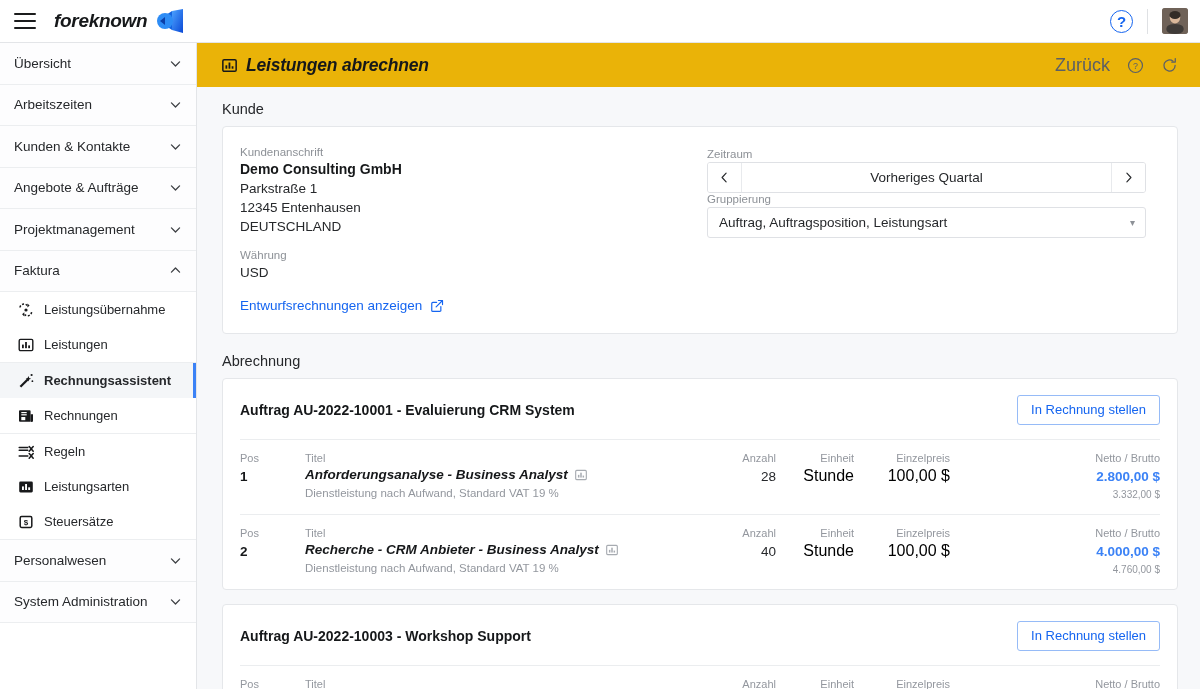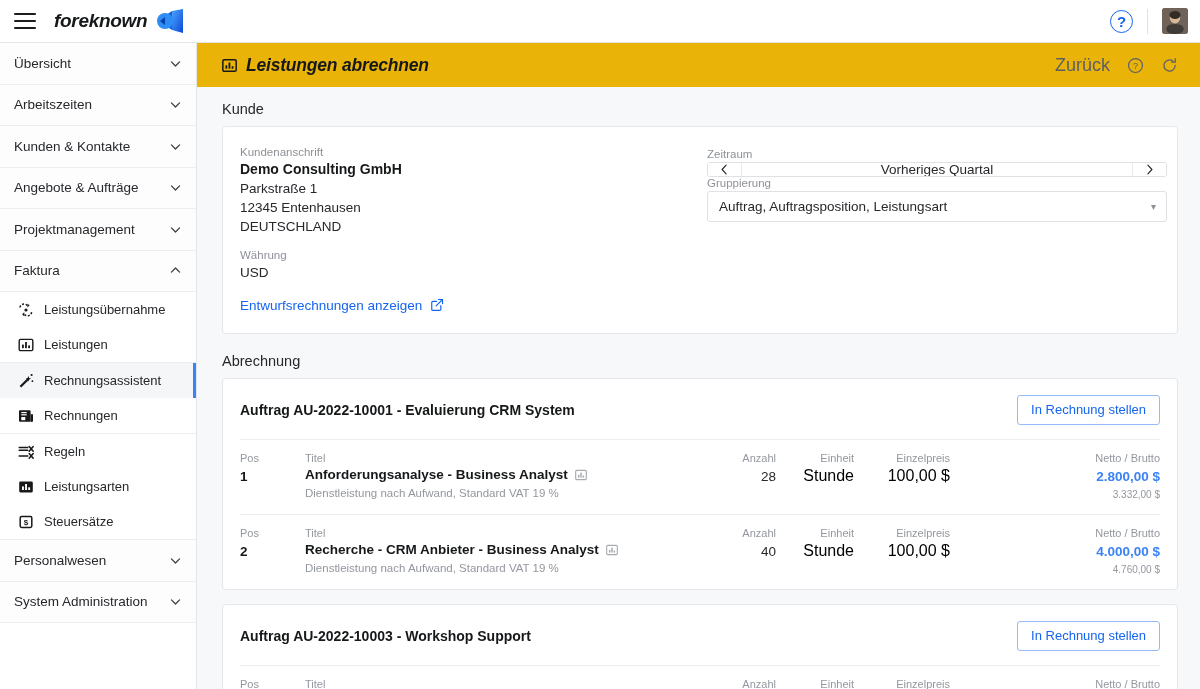--- a/index.html
+++ b/index.html
@@ -65,21 +65,21 @@
   .nav-group .lbl { font-size: 13.5px; color: #26282b; flex: 1; }
   .chev { width: 13px; height: 13px; color: #3c3f43; flex: none; }
 
   .nav-sub {
     height: 35px; display: flex; align-items: center; gap: 10px;
     padding-left: 18px; cursor: pointer; position: relative;
     background: #ffffff;
   }
   .nav-sub .lbl { font-size: 13px; color: #26282b; }
   .nav-sub.active { background: #f4f6f8; }
-  .nav-sub.active .lbl { font-weight: normal; }
+  .nav-sub.active .lbl { font-weight: bold; }
   .nav-sub.active::after {
     content: ""; position: absolute; right: 0; top: 0; bottom: 0;
     width: 3px; background: #3b82f6;
   }
   .nav-sub .ic { width: 16px; height: 16px; flex: none; color: #18191b; display:block; }
   .sub-sep { height: 1px; background: #eceef0; margin: 0; }
 
   
   .main {
     position: absolute; top: 43px; left: 197px; width: 1003px; height: 646px;
@@ -101,36 +101,36 @@
   .sec-label {
     font-size: 14.5px; color: #26282b; padding: 14px 0 9px 25px;
   }
 
   .card {
     background: #ffffff; border: 1px solid #e5e7ea; border-radius: 4px;
     margin: 0 22px 0 25px;
   }
 
   
-  .cust-card { display: flex; padding: 19px 10px 20px 16px; }
+  .cust-card { display: flex; padding: 19px 31px 20px 16px; }
   .cust-left { width: 468px; padding-left: 1px; }
   .fld-label { font-size: 11.5px; color: #8d9197; margin-bottom: 2px; }
   .cust-name { font-size: 14px; font-weight: bold; color: #16181a; line-height: 19px;}
   .cust-line { font-size: 13.5px; color: #26282b; line-height: 19px; }
   .cust-cur { font-size: 13.5px; color: #26282b; line-height: 19px; }
   .mt14 { margin-top: 13px; }
   .link-row {
-    margin-top: 16px; display: flex; align-items: flex-start; gap: 8px;
+    margin-top: 16px; display: flex; align-items: center; gap: 8px;
     color: #1565f0; font-size: 13.5px; cursor: pointer;
   }
   .ext-ic { width: 14px; height: 14px; display:block; }
 
   .cust-right { flex: 1; padding-top: 2px; }
   .stepper {
-    display: flex; height: 15px; border: 1px solid #dfe1e5; border-radius: 3px;
+    display: flex; height: 31px; border: 1px solid #dfe1e5; border-radius: 3px;
     background: #fff; overflow: hidden;
   }
   .stepper .sbtn {
     width: 34px; display: flex; align-items: center; justify-content: center;
     cursor: pointer; color: #26282b; font-size: 14px;
     background: #fff;
   }
   .stepper .sbtn:first-child { border-right: 1px solid #e8eaed; }
   .stepper .sbtn:last-child { border-left: 1px solid #e8eaed; }
   .stepper .sval {
@@ -158,21 +158,21 @@
   }
   .row-sep { height: 1px; background: #ebedef; margin: 0 17px; }
 
   .item-row { display: flex; padding: 12px 17px 14px 17px; align-items: flex-start; }
   .cl { font-size: 11px; color: #93979e; margin-bottom: 3px; display:block; }
   .c-pos { width: 65px; }
   .c-pos .v { font-size: 13.5px; font-weight: bold; color: #16181a; }
   .c-title { flex: 1; }
   .c-title .v {
     font-size: 13.5px; font-weight: bold; color: #16181a;
-    display: flex; align-items: center; gap: 7px;
+    display: flex; align-items: center; gap: 7px; font-style: italic;
   }
   .c-title .sub { font-size: 11.5px; color: #93979e; margin-top: 5px; }
   .mini-chart { width: 12px; height: 12px; color: #a7abb1; display:block; }
   .c-num { width: 82px; text-align: right; }
   .c-num .v { font-size: 13.5px; color: #26282b; }
   .c-unit { width: 78px; text-align: right; }
   .c-price { width: 96px; text-align: right; }
   .c-gap { width: 90px; }
   .c-tot { width: 120px; text-align: right; }
   .c-tot .v { font-size: 13.5px; font-weight: bold; color: #3b82f6; }

